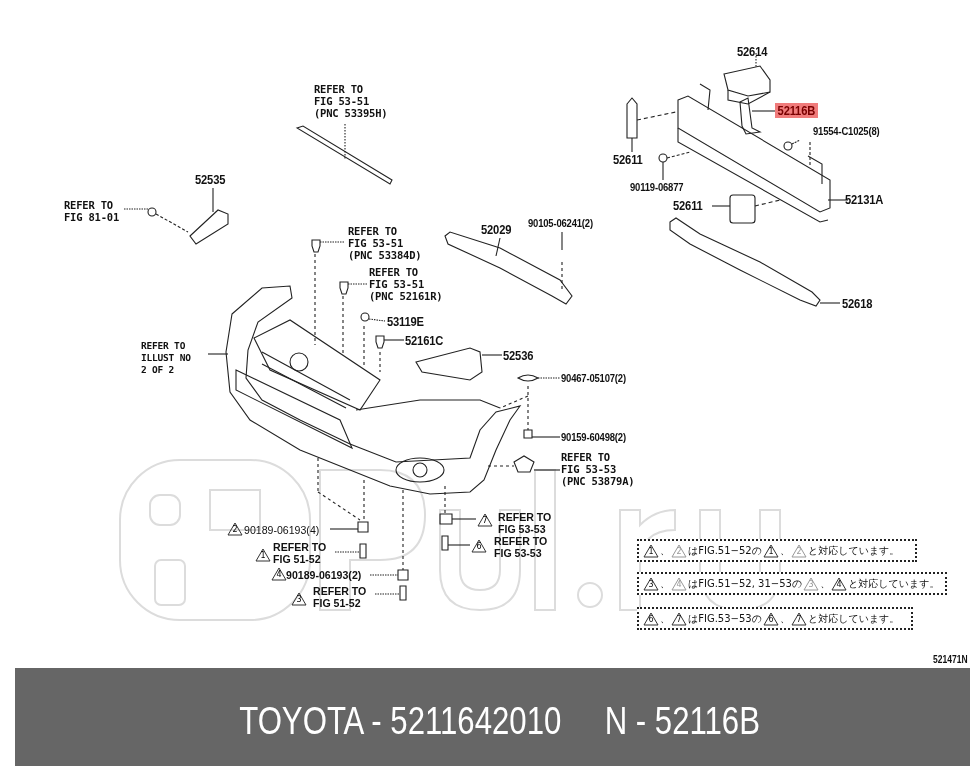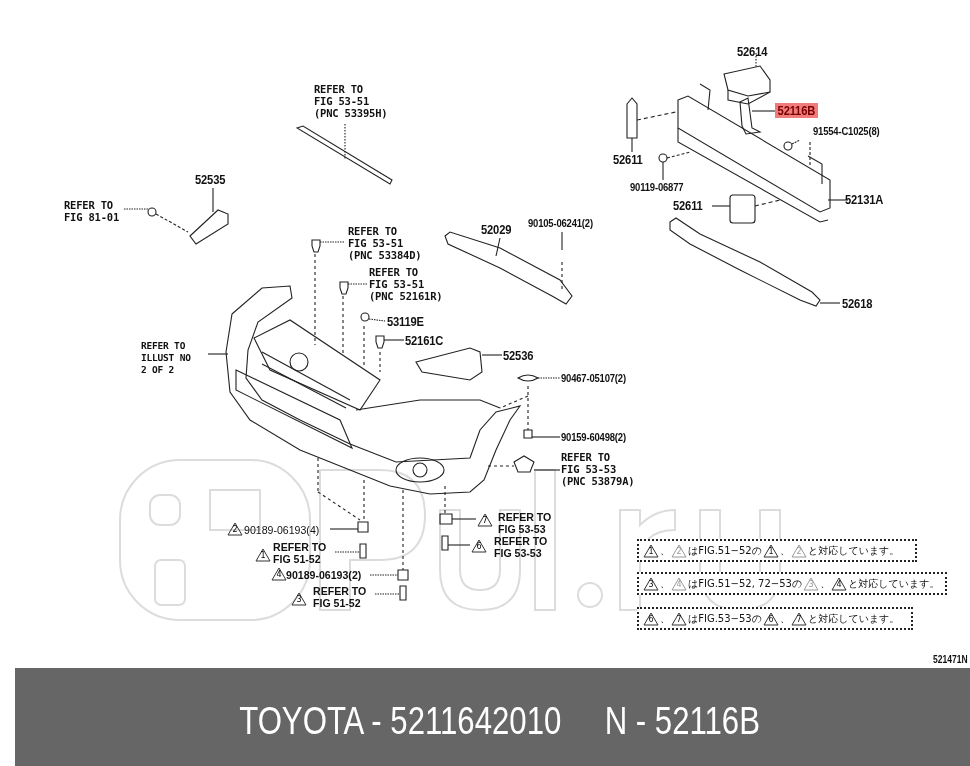--- a/index.html
+++ b/index.html
@@ -268,21 +268,21 @@
           <polygon points="8,1 15,13 1,13" fill="none" stroke="#333"></polygon>
         </svg>
         <span>3</span>
       </span>、
     <span class="tri gray">
         <svg width="16" height="14">
           <polygon points="8,1 15,13 1,13" fill="none"></polygon>
         </svg>
         <span>4</span>
       </span>
-    <span>はFIG.51−52, 72−53の</span>
+    <span>はFIG.51−52, 31−53の</span>
     <span class="tri gray">
         <svg width="16" height="14">
           <polygon points="8,1 15,13 1,13" fill="none"></polygon>
         </svg>
         <span>3</span>
       </span>、
     <span class="tri">
         <svg width="16" height="14">
           <polygon points="8,1 15,13 1,13" fill="none" stroke="#333"></polygon>
         </svg>

